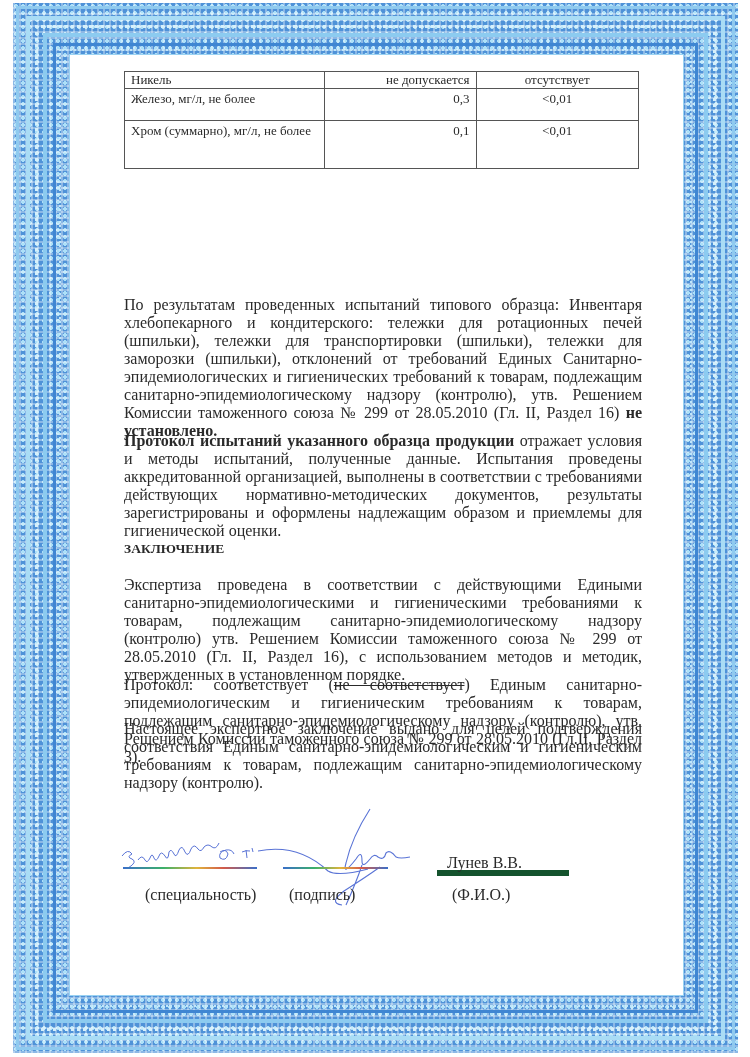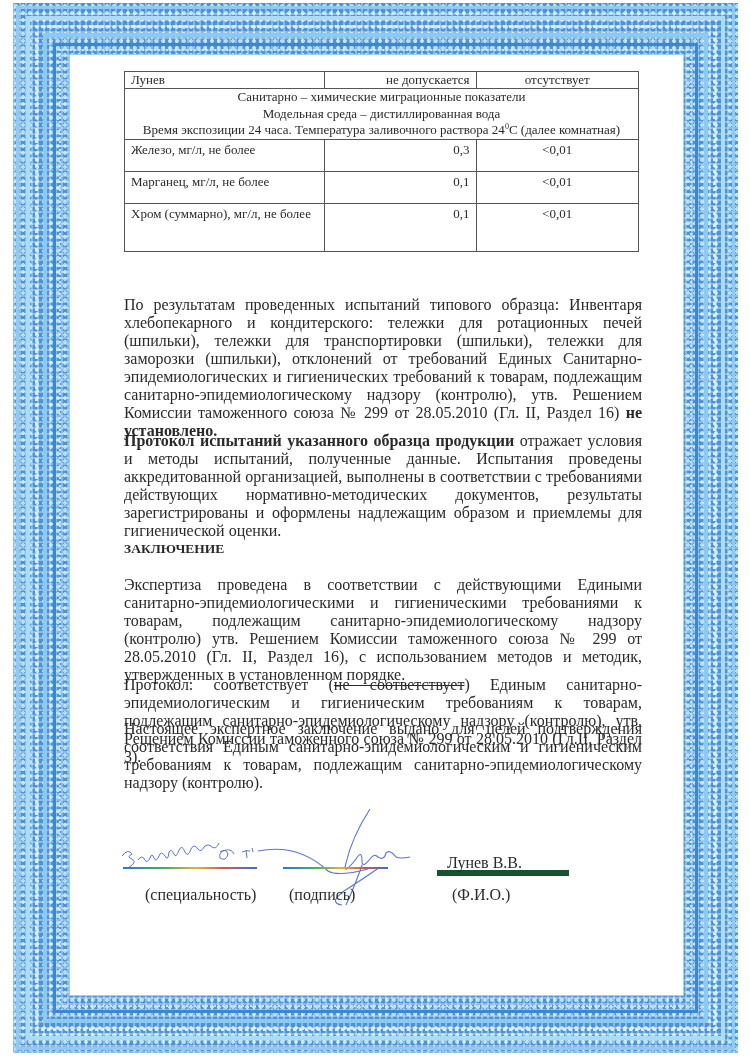--- a/index.html
+++ b/index.html
@@ -75,39 +75,27 @@
   <div class="band b4"></div>
   <div class="band b5"></div>
   <div class="band b6"></div>
 </div>
 <div class="inner"></div>
 
 <div class="content">
   <table class="results">
     <tbody>
         <tr class="r-head">
-      <td class="c1">Лунев</td>
+      <td class="c1">Никель</td>
       <td class="c2">не допускается</td>
       <td class="c3">отсутствует</td>
-    </tr>
-    <tr>
-      <td class="span" colspan="3">
-        <div>Санитарно – химические миграционные показатели</div>
-        <div>Модельная среда – дистиллированная вода</div>
-        <div><span>Время экспозиции 24 часа. Температура заливочного раствора 24</span><sup>0</sup><span>С (далее комнатная)</span></div>
-      </td>
     </tr>
     <tr class="r-el">
       <td class="c1">Железо, мг/л, не более</td>
       <td class="c2">0,3</td>
-      <td class="c3">&lt;0,01</td>
-    </tr>
-    <tr class="r-el">
-      <td class="c1">Марганец, мг/л, не более</td>
-      <td class="c2">0,1</td>
       <td class="c3">&lt;0,01</td>
     </tr>
     <tr class="r-el2">
       <td class="c1">Хром (суммарно), мг/л, не более</td>
       <td class="c2">0,1</td>
       <td class="c3">&lt;0,01</td>
     </tr>
   </tbody>
     </table>
 </div>

